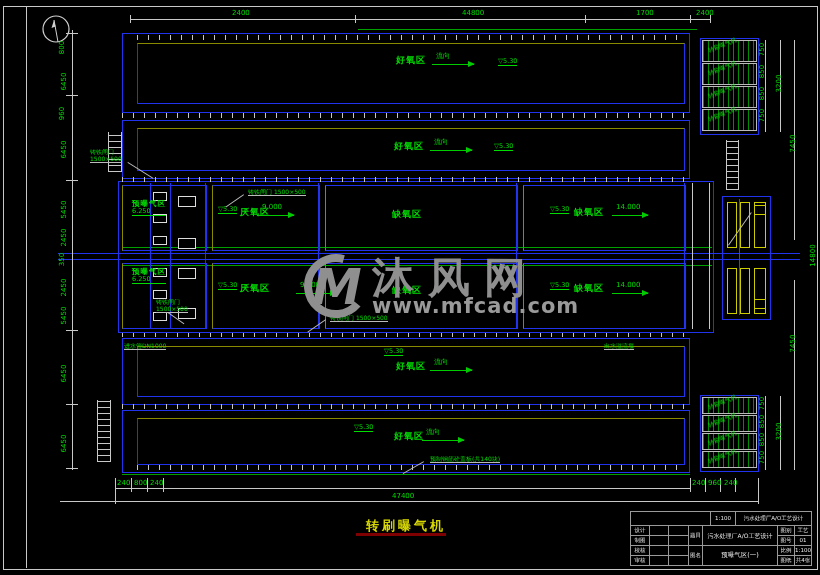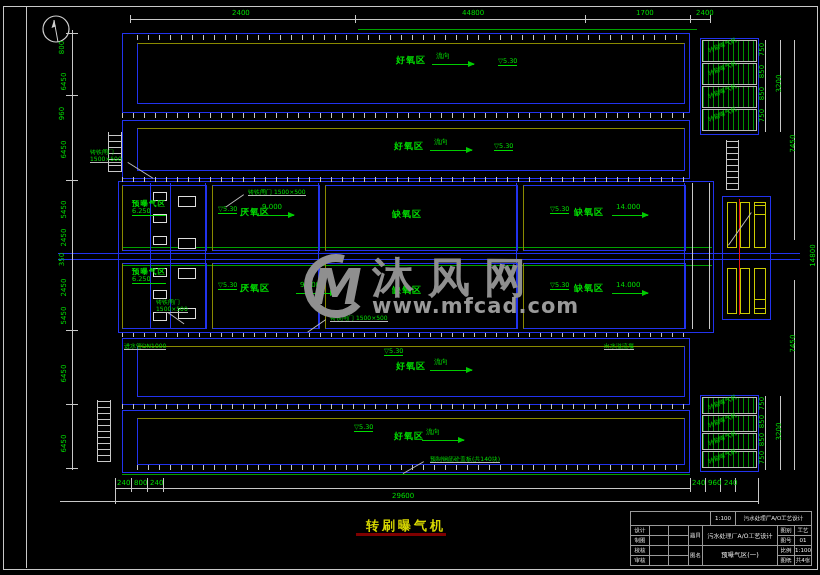--- a/index.html
+++ b/index.html
@@ -224,21 +224,21 @@
   <div class="v" style="left:705px;top:478px;height:14px;"></div>
   <div class="v" style="left:720px;top:478px;height:14px;"></div>
   <div class="v" style="left:735px;top:478px;height:14px;"></div>
   <div class="v" style="left:758px;top:478px;height:26px;"></div>
   <span class="dim" style="left:117px;top:480px;">240</span>
   <span class="dim" style="left:134px;top:480px;">800</span>
   <span class="dim" style="left:150px;top:480px;">240</span>
   <span class="dim" style="left:692px;top:480px;">240</span>
   <span class="dim" style="left:708px;top:480px;">960</span>
   <span class="dim" style="left:724px;top:480px;">240</span>
-  <span class="dim" style="left:392px;top:493px;">29600</span>
+  <span class="dim" style="left:392px;top:493px;">47400</span>
 
   <span class="zlabel" style="left:396px;top:56px;">好氧区</span>
   <span class="zlabel" style="left:394px;top:142px;">好氧区</span>
   <span class="zlabel" style="left:396px;top:362px;">好氧区</span>
   <span class="zlabel" style="left:394px;top:432px;">好氧区</span>
 
   <div class="zlabel" style="left:132px;top:200px;font-size:7.5px;">
     <div>预曝气区</div>
     <div class="sub">6.250</div>
   </div>

